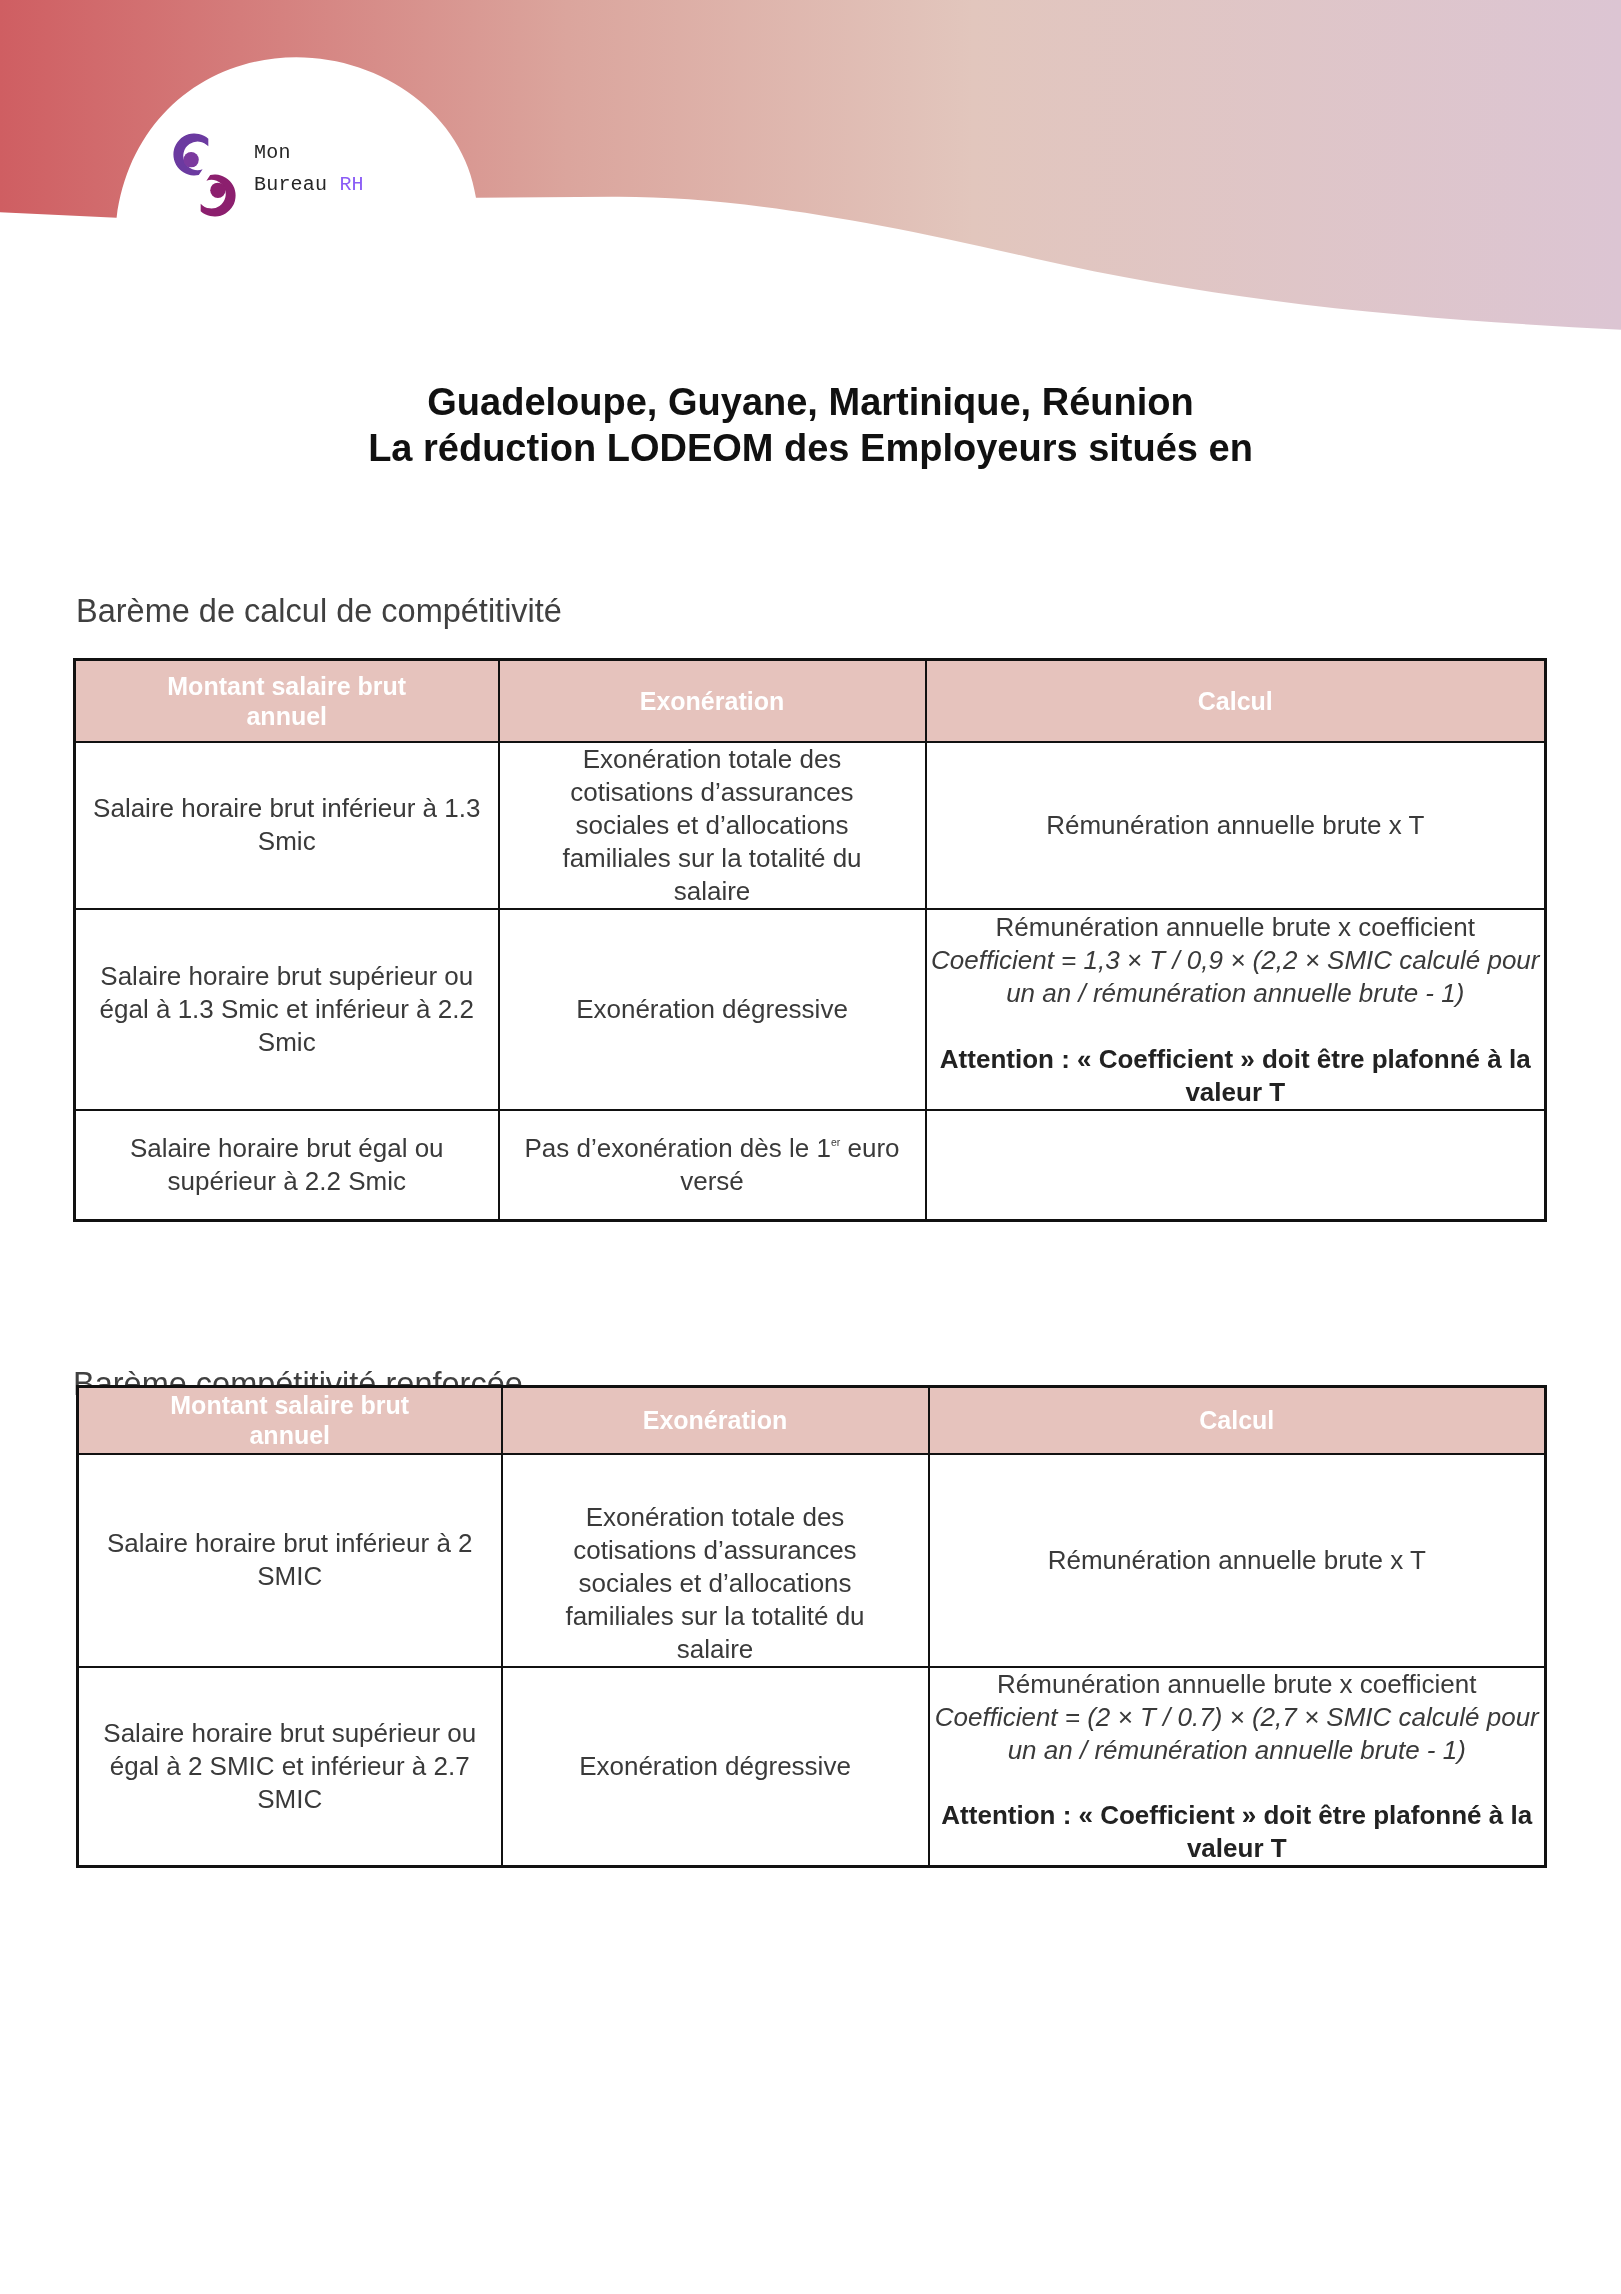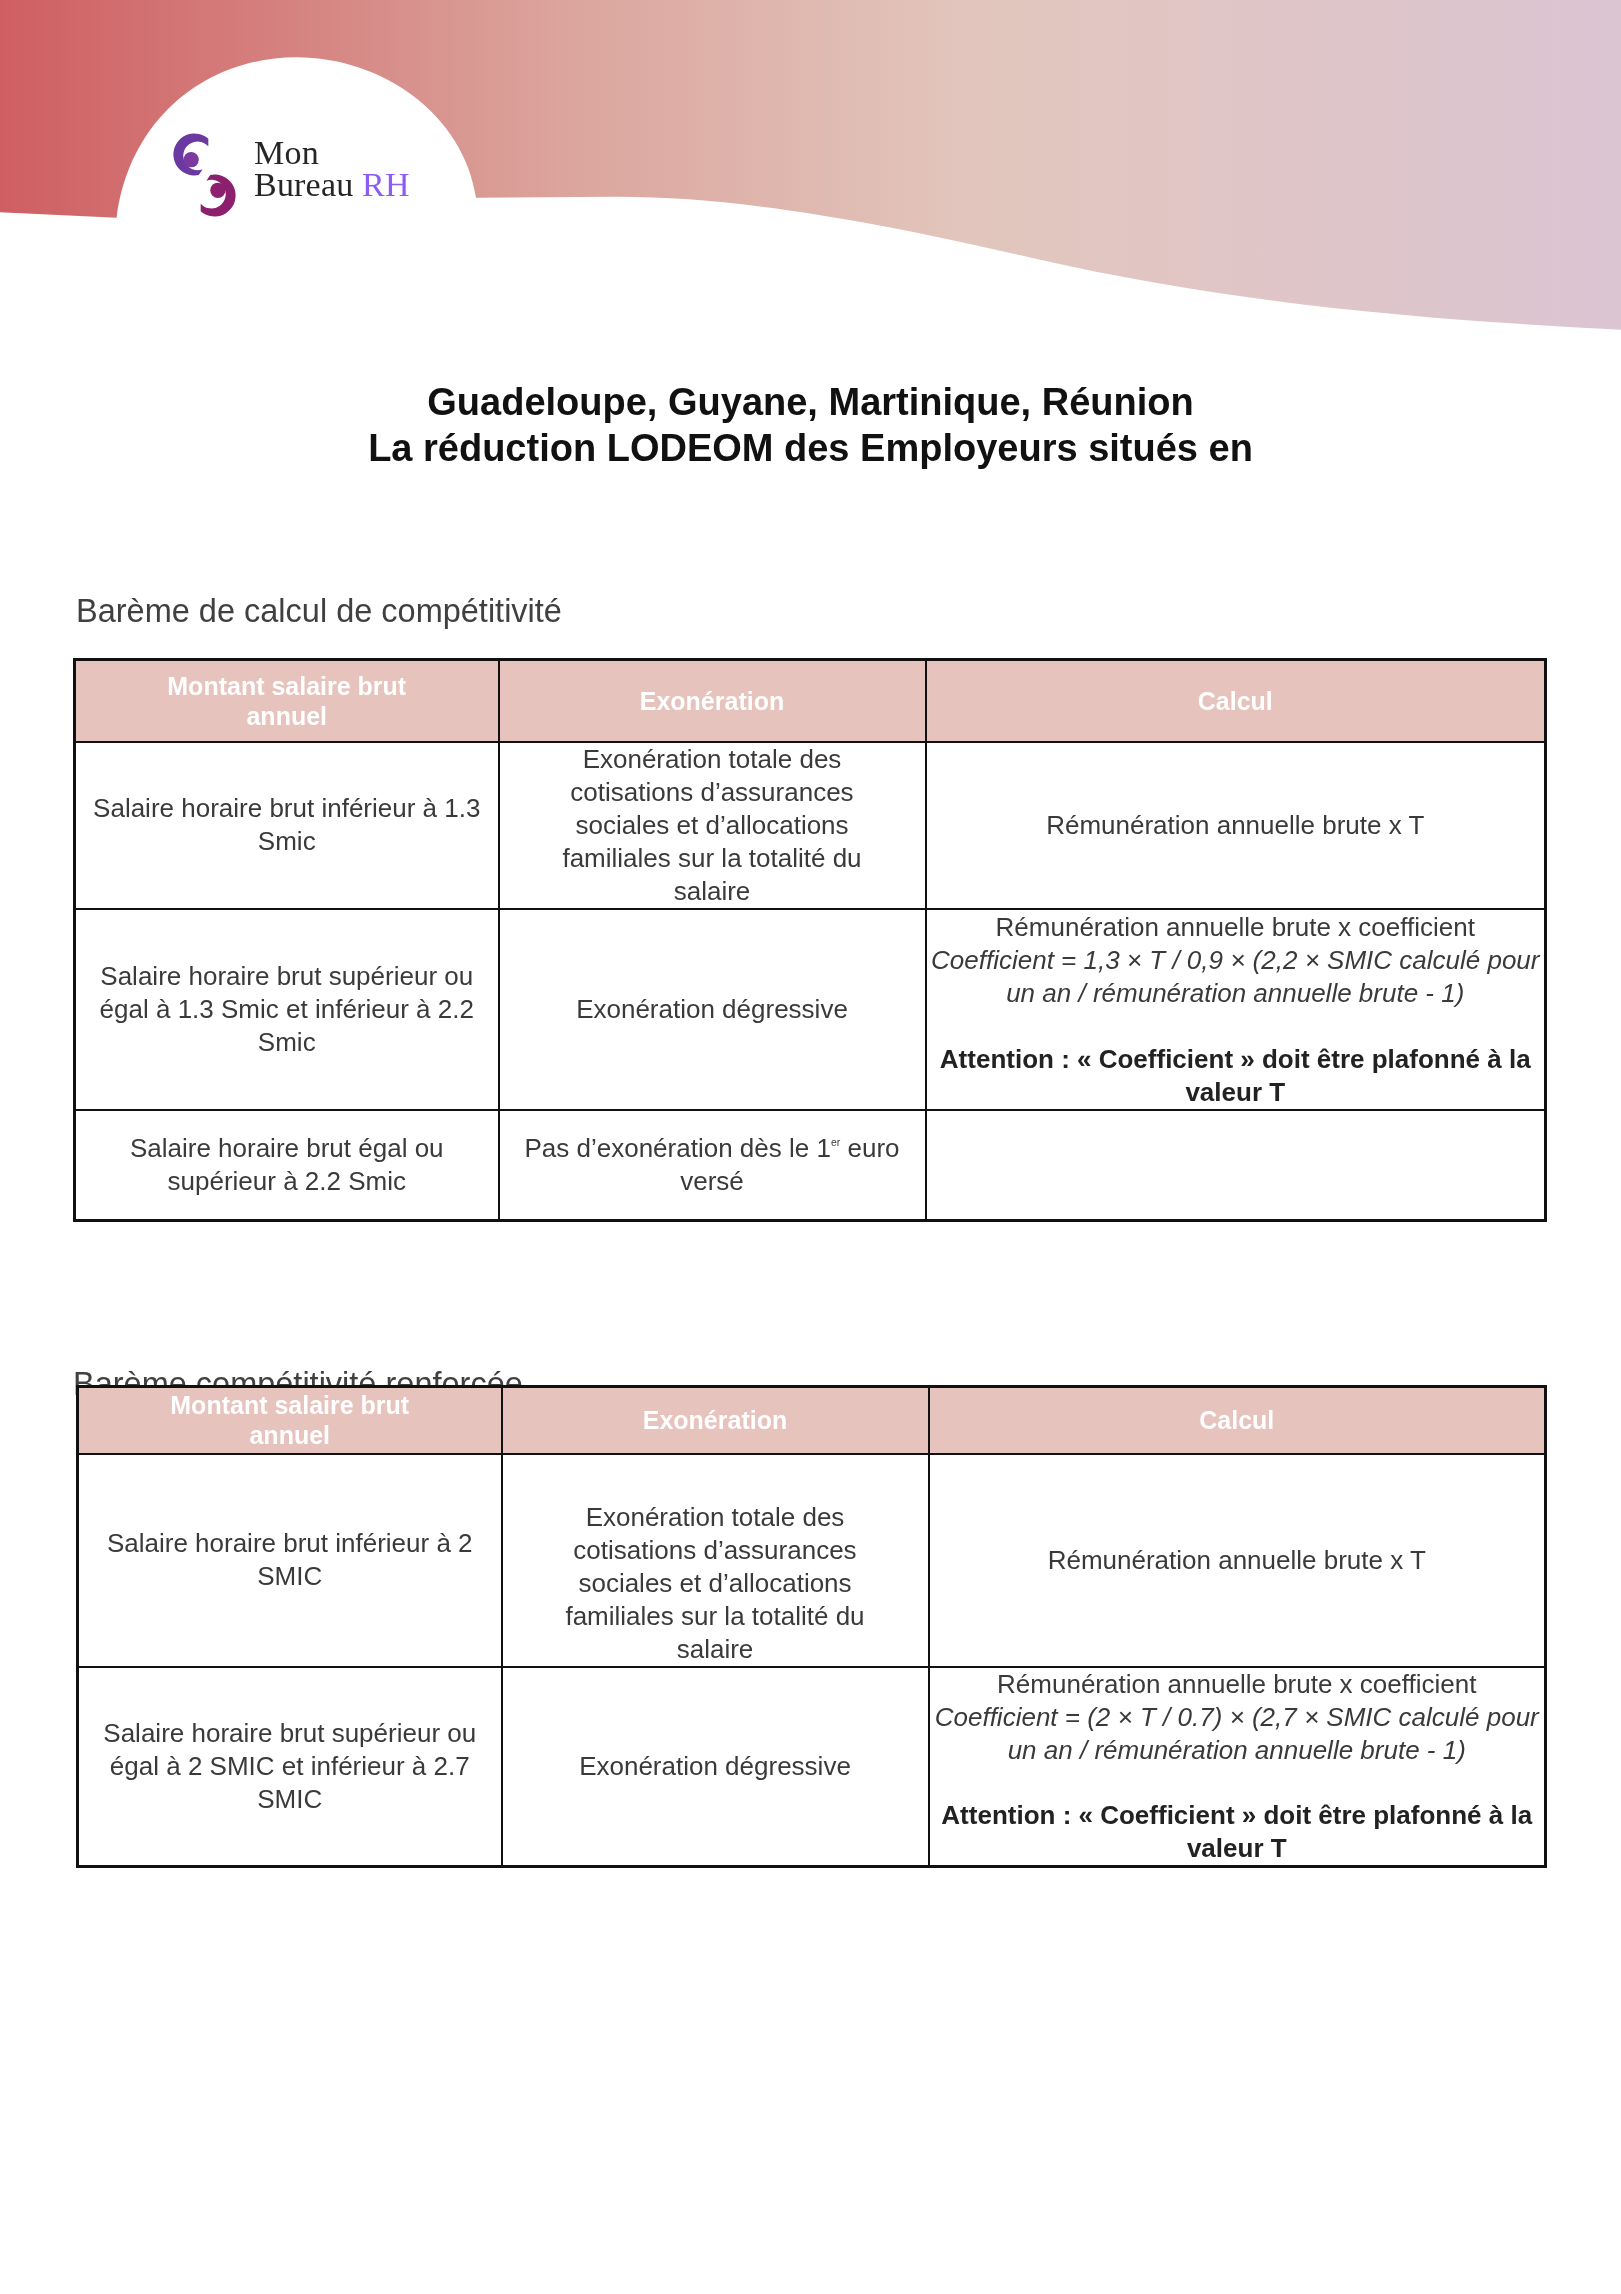--- a/index.html
+++ b/index.html
@@ -5,22 +5,22 @@
   html, body { margin: 0; padding: 0; }
   body {
     width: 1621px; height: 2294px; position: relative; overflow: hidden;
     background: #ffffff;
     font-family: "Liberation Sans", sans-serif;
     color: #2b2b2b;
   }
   #header-wave { position: absolute; left: 0; top: 0; width: 1621px; height: 344px; }
   .logo { position: absolute; left: 170px; top: 129px; width: 268px; height: 91px; }
   .logo-mark { position: absolute; left: 0; top: 3.8px; width: 69px; height: 84px; }
-  .logo-text { position: absolute; left: 84px; top: 7.6px; font-family: Liberation Serif, serif;
-               font-size: 34px; line-height: 32px; color: #262626; letter-spacing: 0.2px; }
+  .logo-text { position: absolute; left: 84px; top: 7.6px; font-family: Liberation Mono, monospace;
+               font-size: 20px; line-height: 32px; color: #262626; letter-spacing: 0.2px; }
   .logo-text .rh { color: #8b5cf6; }
 
   .doc-title {
     position: absolute; left: 191px; top: 379px; width: 1239px;
     text-align: center; font-weight: bold; font-size: 38px; line-height: 46px; color: #111;
   }
   .section-title { position: absolute; font-weight: normal; font-size: 32.5px; color: #404040; }
   #sec1-title { left: 76px; top: 593px; }
   #sec2-title { left: 73px; top: 1326px; margin-top: 40px; }
 

